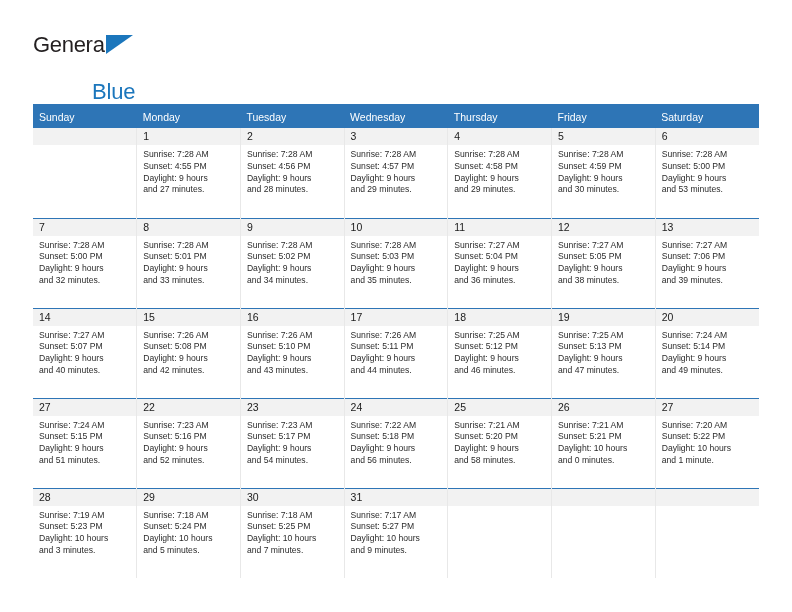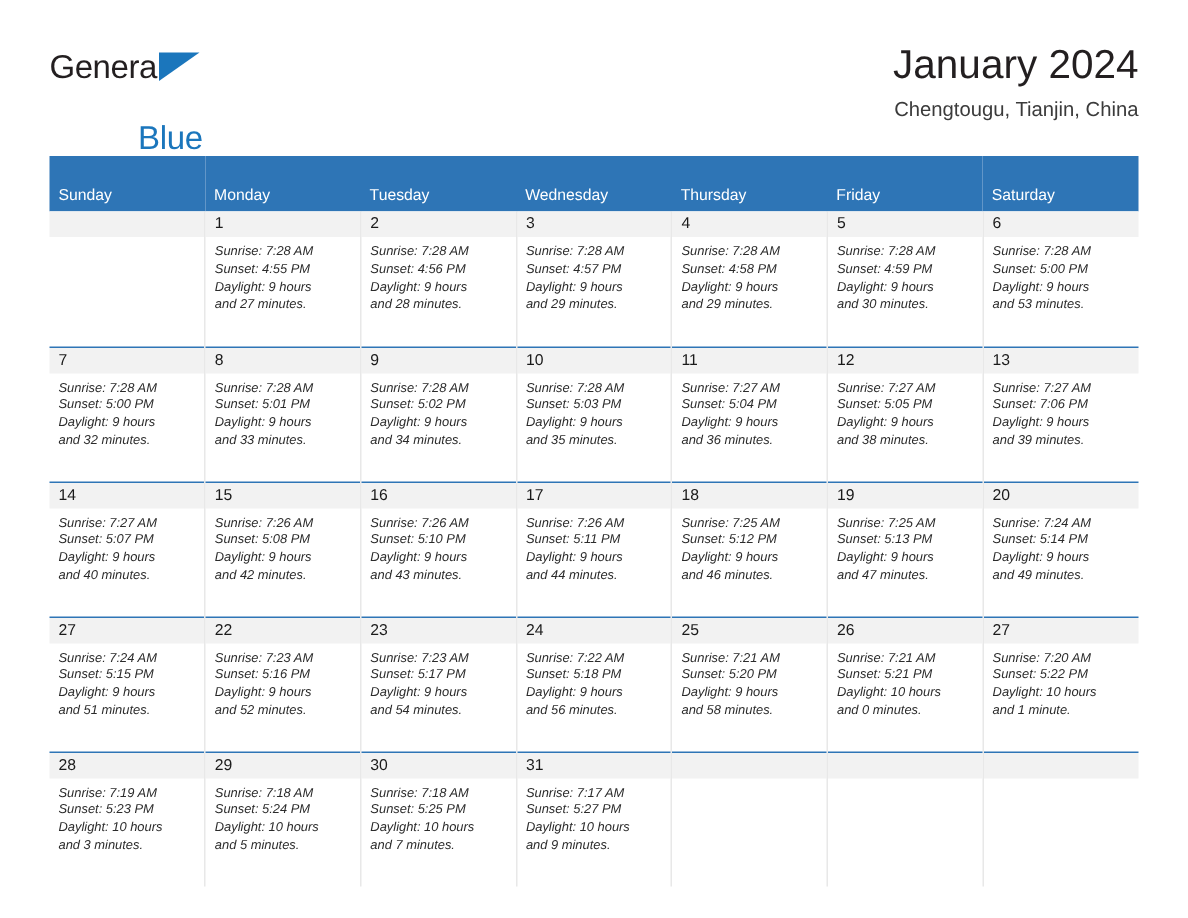--- a/index.html
+++ b/index.html
@@ -97,21 +97,21 @@
     width: 726px;
     border-collapse: collapse;
     table-layout: fixed;
   }
   .calendar th {
     background: #2e75b6;
     color: #ffffff;
     font-size: 10.5px;
     font-weight: 400;
     text-align: left;
-    padding: 20px 0 5px 6px;
+    padding: 7px 0 5px 6px;
     height: 21px;
     border: none;
   }
   .calendar td {
     width: 103.7px;
     height: 90px;
     vertical-align: top;
     padding: 0;
     border-top: 1px solid #2e75b6;
     border-bottom: none;
@@ -131,21 +131,20 @@
     display: block;
     background: #f2f2f2;
     font-size: 10.5px;
     color: #1a1a1a;
     padding: 3px 0 3px 6px;
     height: 17px;
     line-height: 11px;
   }
   .cell-body {
     padding: 4px 5px 0 6px;
-    font-style: italic;
   }
   .cell-line {
     font-size: 8.6px;
     color: #2b2b2b;
     line-height: 11.8px;
     white-space: nowrap;
   }
   .empty-cell .daynum {
     background: #f2f2f2;
     color: transparent;
@@ -157,24 +156,20 @@
 <div class="page">
 
   <div class="header">
 
     <div class="logo">
       <span class="logo-general">General</span>
       <span class="logo-triangle"></span>
       <span class="logo-blue">Blue</span>
     </div>
 
-    <div class="title-block">
-      <div class="cal-title">January 2024</div>
-      <div class="cal-location">Chengtougu, Tianjin, China</div>
-    </div>
 
   </div>
 
   <table class="calendar">
     <thead>
       <tr>
         <th>Sunday</th>
         <th>Monday</th>
         <th>Tuesday</th>
         <th>Wednesday</th>

